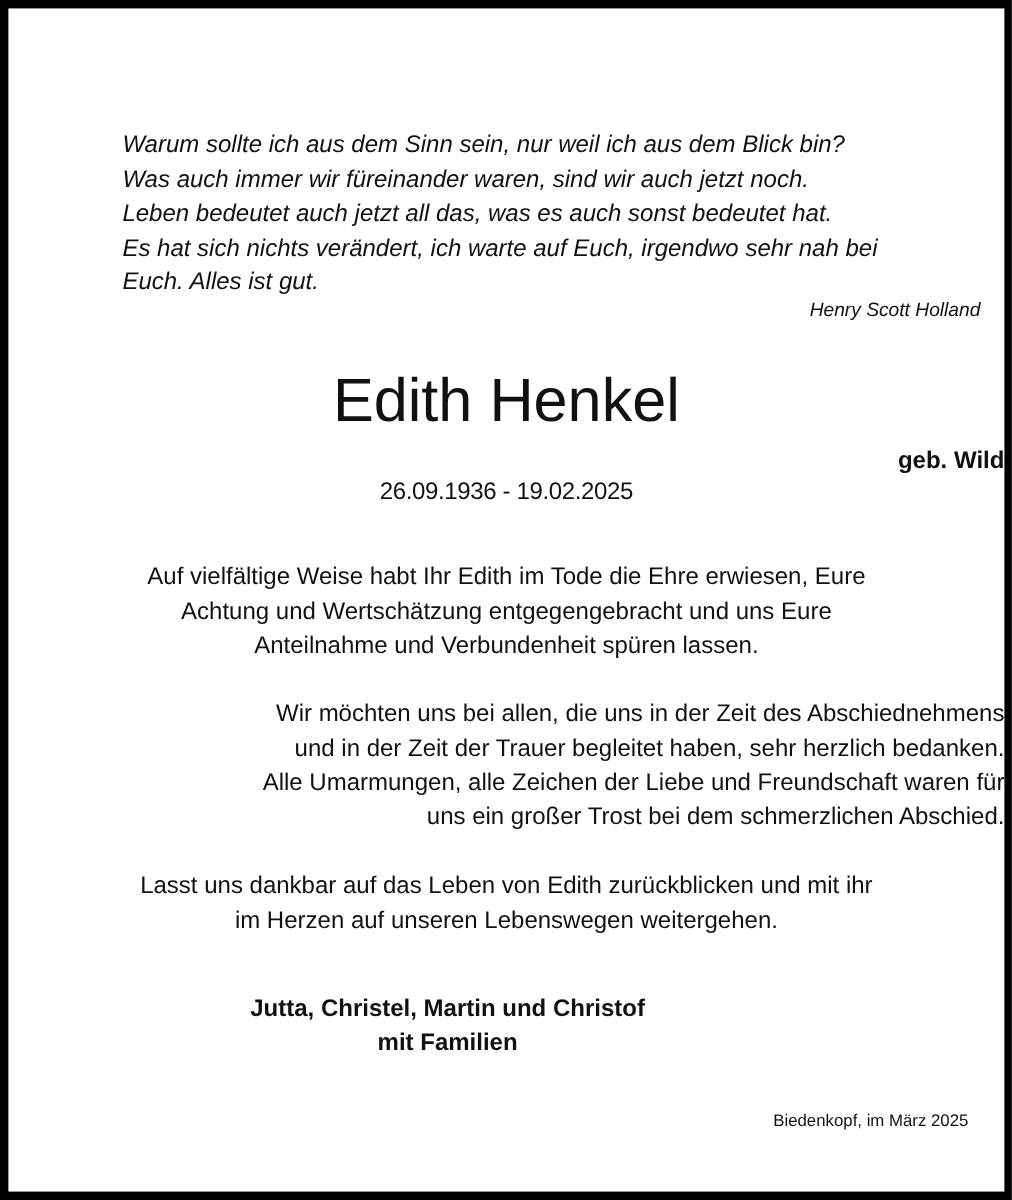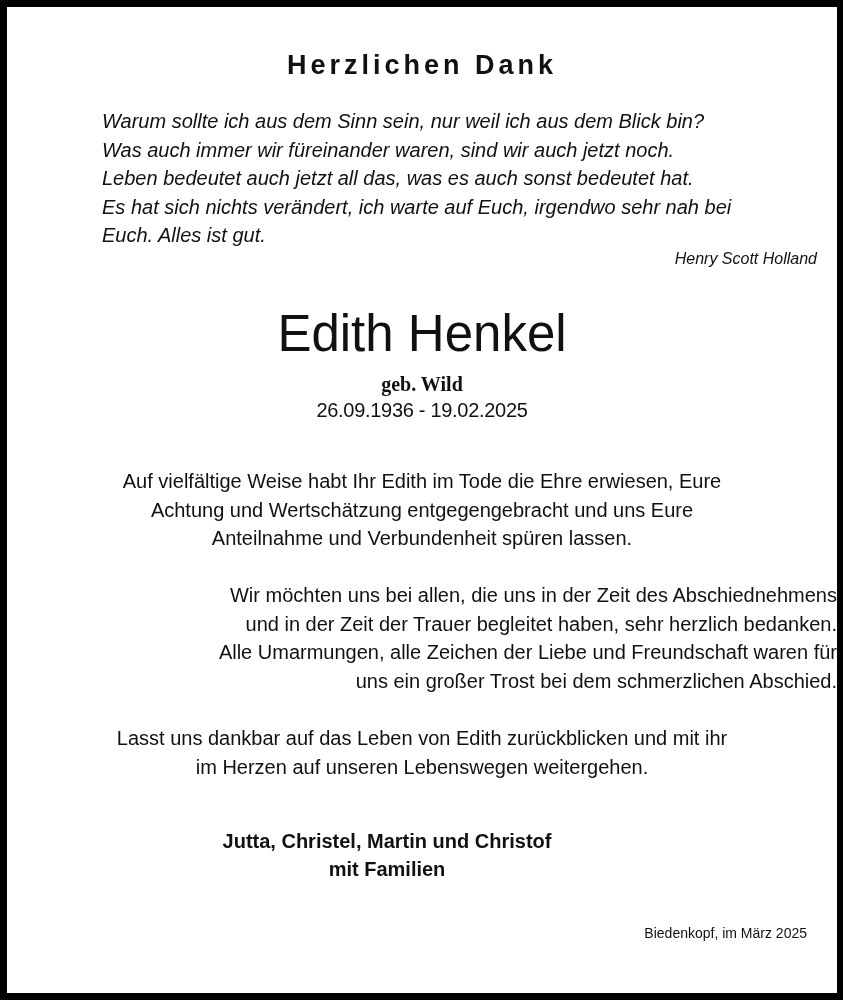--- a/index.html
+++ b/index.html
@@ -11,35 +11,34 @@
   }
   .abs { position: absolute; white-space: nowrap; }
   .title {
     left: 0; width: 830px; top: 42px; text-align: center;
     font-weight: bold; font-size: 27px; letter-spacing: 4px; line-height: 32px;
   }
   .poem { left: 63px; top: 100px; font-style: italic; font-size: 20px; line-height: 28.5px; }
   .poem div { white-space: nowrap; margin-left: 32px; }
   .author { right: 20px; top: 243px; font-style: italic; font-size: 16px; }
   .name { left: 0; width: 830px; top: 297px; text-align: center; font-size: 51px; line-height: 60px; }
-  .maiden { left: 0; width: 830px; top: 366px; text-align: center; font-weight: bold; font-size: 20px; font-family: Liberation Serif, serif; }
+  .maiden { left: 0; width: 830px; top: 366px; text-align: right; font-weight: bold; font-size: 20px; }
   .dates { left: 0; width: 830px; top: 392px; text-align: center; font-size: 20px; letter-spacing: -0.3px; }
   .para { left: 0; width: 830px; text-align: center; font-size: 20px; line-height: 28.5px; }
   .para div { white-space: nowrap; }
   .p1 { top: 460px; }
   .p2 { top: 574px; text-align: right; }
   .p3 { top: 717px; }
-  .signers { left: 16px; width: 728px; top: 820px; text-align: center; font-weight: bold; font-size: 20px; line-height: 28px; }
+  .signers { left: 2px; width: 728px; top: 820px; text-align: center; font-weight: bold; font-size: 20px; line-height: 28px; }
   .place { right: 30px; top: 918px; font-size: 14px; }
 </style>
 </head>
 <body>
 
 <div class="frame">
-  <div class="abs title">Herzlichen Dank</div>
 
   <div class="abs poem">
     <div>Warum sollte ich aus dem Sinn sein, nur weil ich aus dem Blick bin?</div>
     <div>Was auch immer wir füreinander waren, sind wir auch jetzt noch.</div>
     <div>Leben bedeutet auch jetzt all das, was es auch sonst bedeutet hat.</div>
     <div>Es hat sich nichts verändert, ich warte auf Euch, irgendwo sehr nah bei</div>
     <div>Euch. Alles ist gut.</div>
   </div>
   <div class="abs author">Henry Scott Holland</div>
 

